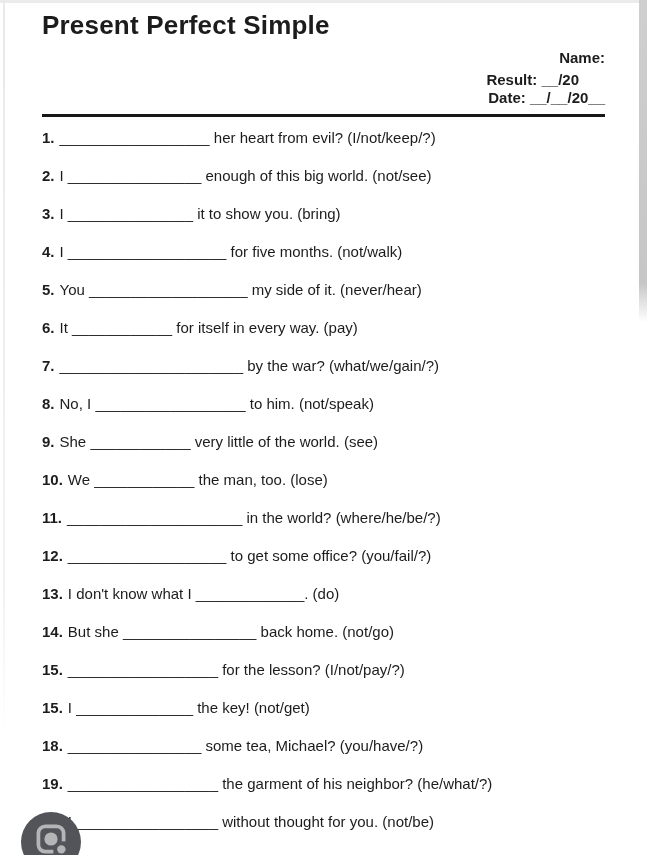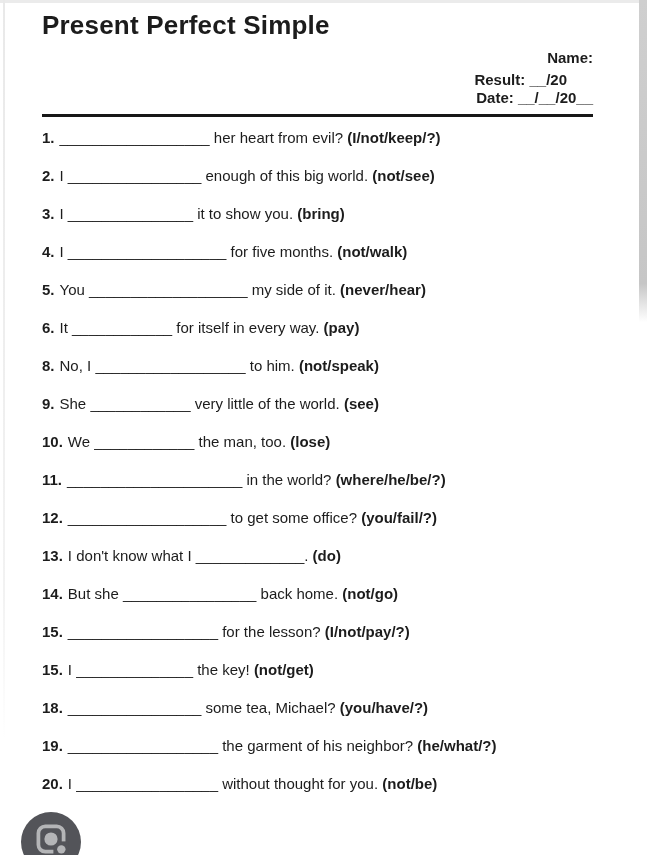--- a/index.html
+++ b/index.html
@@ -23,21 +23,21 @@
     width: 8px; height: 322px;
     background: linear-gradient(180deg, #cfcfcf 0%, #c6c6c6 88%, rgba(205,205,205,0) 100%);
   }
   .edge-left {
     position: absolute; top: 0; left: 3px;
     width: 2px; height: 740px;
     background: linear-gradient(180deg, #e9e9e9 0%, #f2f2f2 80%, rgba(245,245,245,0) 100%);
   }
   .page {
     position: relative;
-    padding: 8px 54px 0 42px;
+    padding: 8px 42px 0 42px;
   }
   .title {
     font-size: 26px;
     font-weight: bold;
     letter-spacing: 0.2px;
     margin: 2px 0 9px 0;
     line-height: 30px;
   }
   .meta-row {
     display: flex;
@@ -63,21 +63,21 @@
   }
   .questions { margin-top: 2px; }
   .q-row {
     height: 38px;
     line-height: 38px;
     font-size: 15px;
     white-space: pre;
     overflow: hidden;
   }
   .q-num { font-weight: bold; padding-right: 5px; }
-  .q-hint { font-weight: bold; }
+  .q-hint { font-weight: normal; }
   .q-blank { letter-spacing: 0; }
   
   .lens-button {
     position: absolute;
     left: 21px; top: 812px;
     width: 60px; height: 60px;
     border-radius: 50%;
     background: #535459;
     display: flex;
     align-items: center;
@@ -103,20 +103,21 @@
 
   <div class="rule"></div>
 
   <div class="questions">
       <div class="q-row"><span class="q-num">1.</span><span class="q-pre"></span><span class="q-blank">__________________</span><span class="q-post"> her heart from evil? </span><span class="q-hint">(I/not/keep/?)</span></div>
       <div class="q-row"><span class="q-num">2.</span><span class="q-pre">I </span><span class="q-blank">________________</span><span class="q-post"> enough of this big world. </span><span class="q-hint">(not/see)</span></div>
       <div class="q-row"><span class="q-num">3.</span><span class="q-pre">I </span><span class="q-blank">_______________</span><span class="q-post"> it to show you. </span><span class="q-hint">(bring)</span></div>
       <div class="q-row"><span class="q-num">4.</span><span class="q-pre">I </span><span class="q-blank">___________________</span><span class="q-post"> for five months. </span><span class="q-hint">(not/walk)</span></div>
       <div class="q-row"><span class="q-num">5.</span><span class="q-pre">You </span><span class="q-blank">___________________</span><span class="q-post"> my side of it. </span><span class="q-hint">(never/hear)</span></div>
       <div class="q-row"><span class="q-num">6.</span><span class="q-pre">It </span><span class="q-blank">____________</span><span class="q-post"> for itself in every way. </span><span class="q-hint">(pay)</span></div>
+      <div class="q-row"><span class="q-num">7.</span><span class="q-pre"></span><span class="q-blank">______________________</span><span class="q-post"> by the war? </span><span class="q-hint">(what/we/gain/?)</span></div>
       <div class="q-row"><span class="q-num">8.</span><span class="q-pre">No, I </span><span class="q-blank">__________________</span><span class="q-post"> to him. </span><span class="q-hint">(not/speak)</span></div>
       <div class="q-row"><span class="q-num">9.</span><span class="q-pre">She </span><span class="q-blank">____________</span><span class="q-post"> very little of the world. </span><span class="q-hint">(see)</span></div>
       <div class="q-row"><span class="q-num">10.</span><span class="q-pre">We </span><span class="q-blank">____________</span><span class="q-post"> the man, too. </span><span class="q-hint">(lose)</span></div>
       <div class="q-row"><span class="q-num">11.</span><span class="q-pre"></span><span class="q-blank">_____________________</span><span class="q-post"> in the world? </span><span class="q-hint">(where/he/be/?)</span></div>
       <div class="q-row"><span class="q-num">12.</span><span class="q-pre"></span><span class="q-blank">___________________</span><span class="q-post"> to get some office? </span><span class="q-hint">(you/fail/?)</span></div>
       <div class="q-row"><span class="q-num">13.</span><span class="q-pre">I don't know what I </span><span class="q-blank">_____________</span><span class="q-post">. </span><span class="q-hint">(do)</span></div>
       <div class="q-row"><span class="q-num">14.</span><span class="q-pre">But she </span><span class="q-blank">________________</span><span class="q-post"> back home. </span><span class="q-hint">(not/go)</span></div>
       <div class="q-row"><span class="q-num">15.</span><span class="q-pre"></span><span class="q-blank">__________________</span><span class="q-post"> for the lesson? </span><span class="q-hint">(I/not/pay/?)</span></div>
       <div class="q-row"><span class="q-num">15.</span><span class="q-pre">I </span><span class="q-blank">______________</span><span class="q-post"> the key! </span><span class="q-hint">(not/get)</span></div>
       <div class="q-row"><span class="q-num">18.</span><span class="q-pre"></span><span class="q-blank">________________</span><span class="q-post"> some tea, Michael? </span><span class="q-hint">(you/have/?)</span></div>

